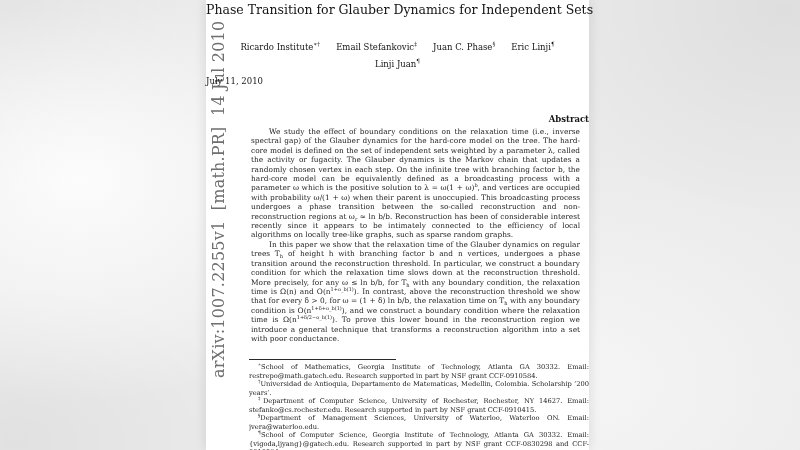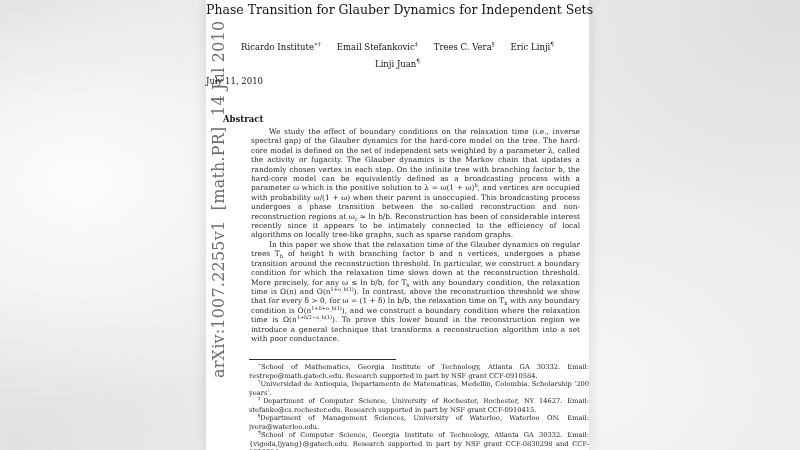--- a/index.html
+++ b/index.html
@@ -36,22 +36,22 @@
   }
   .authors-row2{
     position:absolute;top:59px;left:0;width:100%;text-align:center;
     font-size:8.5px;color:#141414;
   }
   .date{
     position:absolute;top:76px;left:0;width:100%;text-align:left;
     font-size:8.5px;color:#141414;
   }
   .abs-head{
-    position:absolute;top:114px;left:0;width:100%;text-align:left;
-    font-size:8.5px;font-weight:bold;color:#141414;margin-left:17px;
+    position:absolute;top:114px;left:0;width:100%;text-align:right;
+    font-size:8.5px;font-weight:bold;color:#141414;
   }
   .abs-body{
     position:absolute;top:127px;left:45px;width:329px;max-height:232px;overflow:hidden;
     font-size:7.4px;line-height:9.4px;text-align:justify;color:#1d1d1d;
   }
   .abs-body p{margin:0;text-indent:18px;}
   .fn-rule{
     position:absolute;top:359px;left:43px;width:147px;height:1px;
     background:#2a2a2a;
   }
@@ -71,21 +71,21 @@
 
     <div class="stamp">arXiv:1007.2255v1  [math.PR]  14 Jul 2010</div>
 
     <div class="title">
       <div class="tline">Phase Transition for Glauber Dynamics for Independent Sets</div>
     </div>
 
     <div class="authors-row">
       <span><span>Ricardo Institute</span><sup>∗†</sup></span>
       <span><span>Email Stefankovic</span><sup>‡</sup></span>
-      <span><span>Trees C. Vera</span><sup>§</sup></span>
+      <span><span>Juan C. Phase</span><sup>§</sup></span>
       <span><span>Eric Linji</span><sup>¶</sup></span>
     </div>
 
     <div class="authors-row2">
       <span><span>Linji Juan</span><sup>¶</sup></span>
     </div>
 
     <div class="date">July 11, 2010</div>
 
     <div class="abs-head">Abstract</div>

